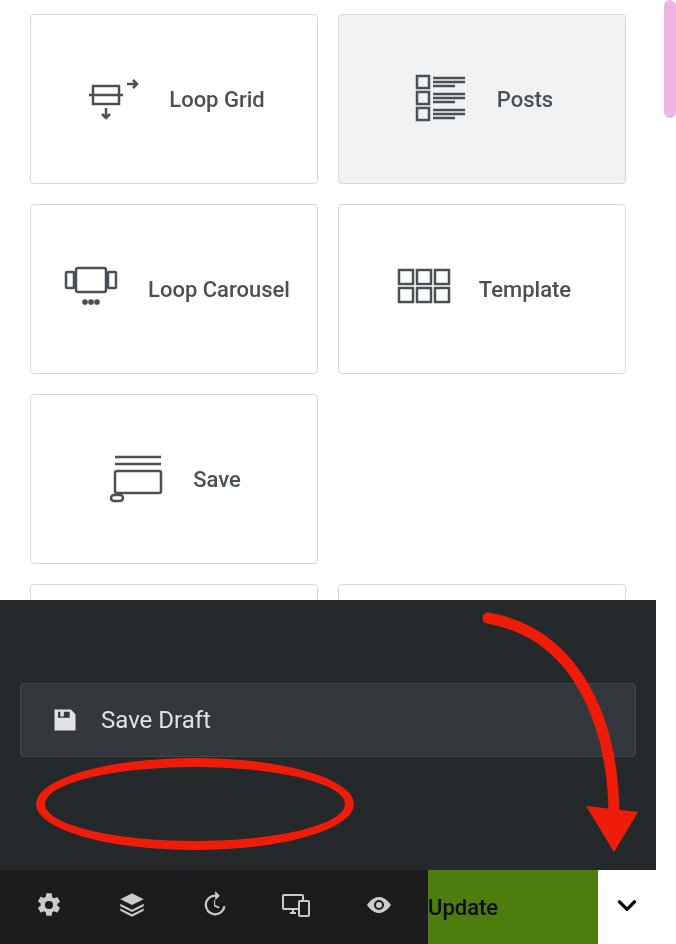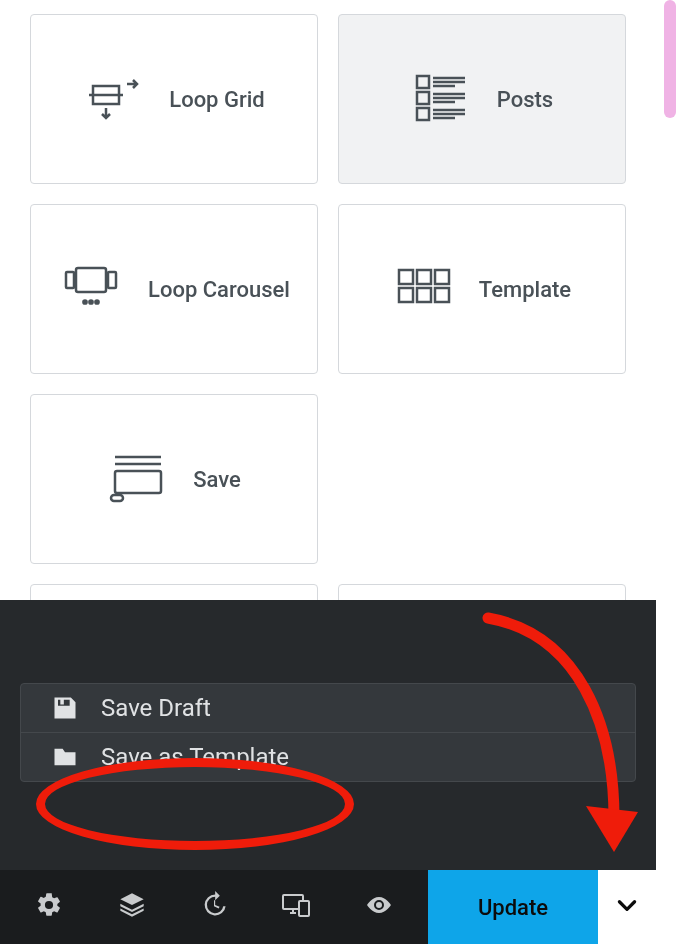--- a/index.html
+++ b/index.html
@@ -53,21 +53,21 @@
     left:20px; top:83px;
     width:616px;
     background:#34383c;
     border:1px solid #44484c;
     border-radius:4px;
   }
   .save-row {
     display:flex;
     align-items:flex-start;
     gap:22px;
-    padding:10px 30px;
+    padding:22px 30px;
     color:#e0e2e4;
     font-size:24px;
     font-weight:400;
     cursor:pointer;
   }
   .save-row + .save-row { border-top:1px solid #44484c; }
   .save-icon { width:28px; height:28px; flex:0 0 28px; }
 
   
   .anno-arrow {
@@ -102,22 +102,22 @@
     padding:0 8px;
   }
   .bb-btn {
     width:60px; height:74px;
     display:flex; align-items:center; justify-content:center;
     color:#c9cbcd;
     cursor:pointer;
   }
   .update-btn {
     width:170px;
-    background:#0ea5e9;
-    display:flex; align-items:center; justify-content:center;
+    background:#4d7c0f;
+    display:flex; align-items:center; 
     color:#0c0c0c;
     font-size:22px;
     font-weight:500;
     cursor:pointer;
   }
   .chevron-btn {
     width:58px;
     background:#fff;
     display:flex; align-items:center; justify-content:center;
     color:#0c0c0c;
@@ -228,28 +228,20 @@
   <div class="dark-area">
     <div class="save-menu">
       <div class="save-row">
         <span class="save-icon">
           <svg width="28" height="28" viewBox="0 0 24 24" fill="#e0e2e4">
             <path d="M3 3h14l4 4v14H3V3zm3 2v5h10V5H6zm2 0h3v4H8V5z"></path>
           </svg>
         </span>
         <span>Save Draft</span>
       </div>
-      <div class="save-row">
-        <span class="save-icon">
-          <svg width="28" height="28" viewBox="0 0 24 24" fill="#e0e2e4">
-            <path d="M3 5h7l2 3h9v11H3V5z"></path>
-          </svg>
-        </span>
-        <span>Save as Template</span>
-      </div>
     </div>
   </div>
 
   <div class="anno-ellipse"></div>
   <svg class="anno-arrow" viewBox="0 0 186 260">
     <path d="M20 14 C 110 30, 146 120, 146 214" stroke="#ef1c0a" stroke-width="11" fill="none" stroke-linecap="round"></path>
     <path d="M146 248 L118 202 L170 208 Z" fill="#ef1c0a"></path>
   </svg>
 
   <div class="bottom-bar">

